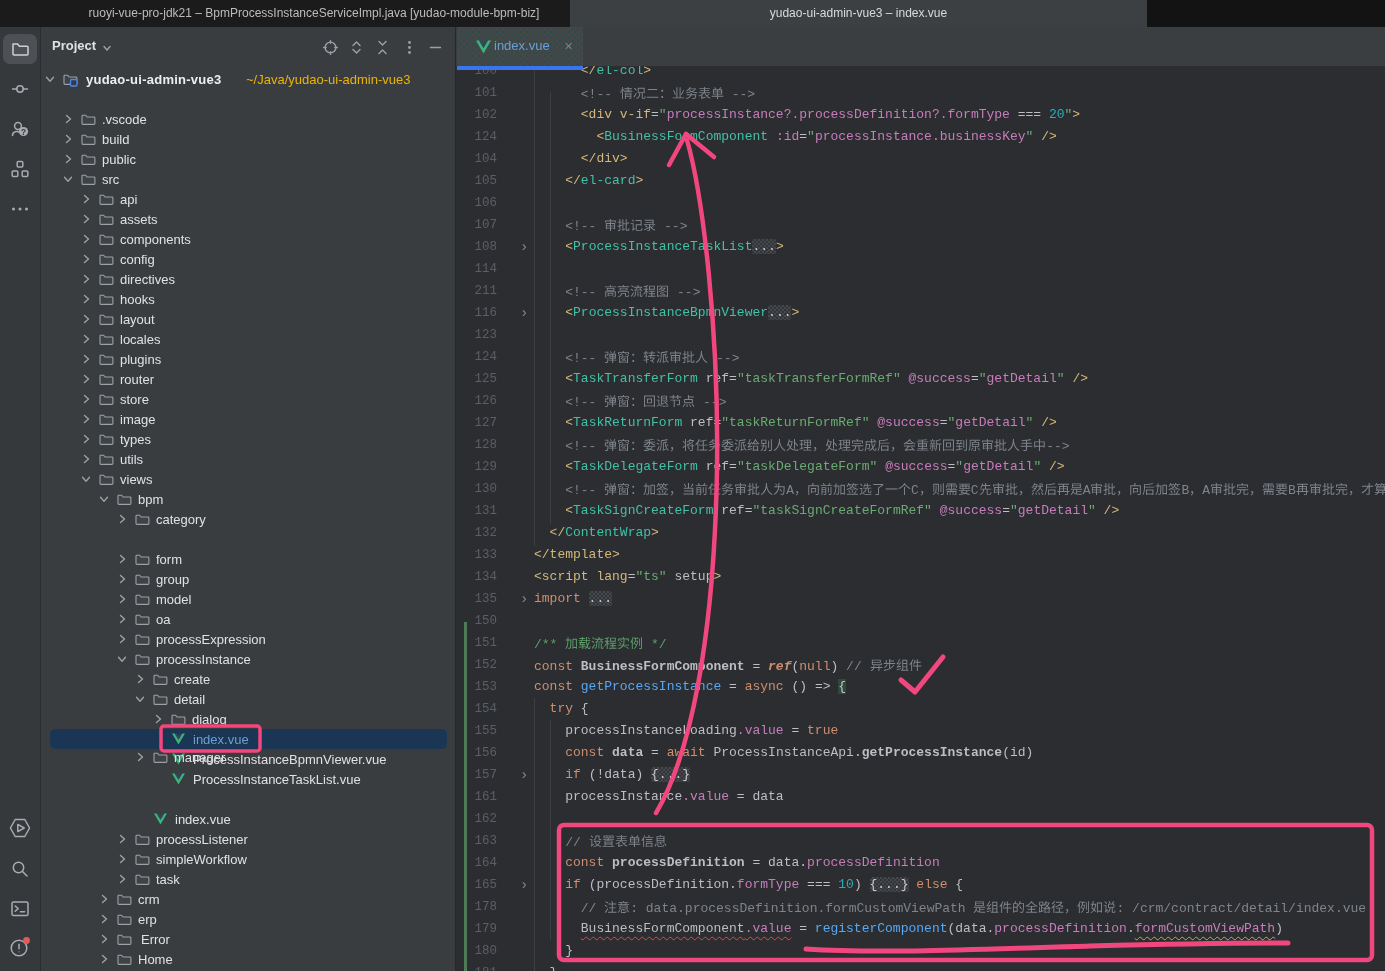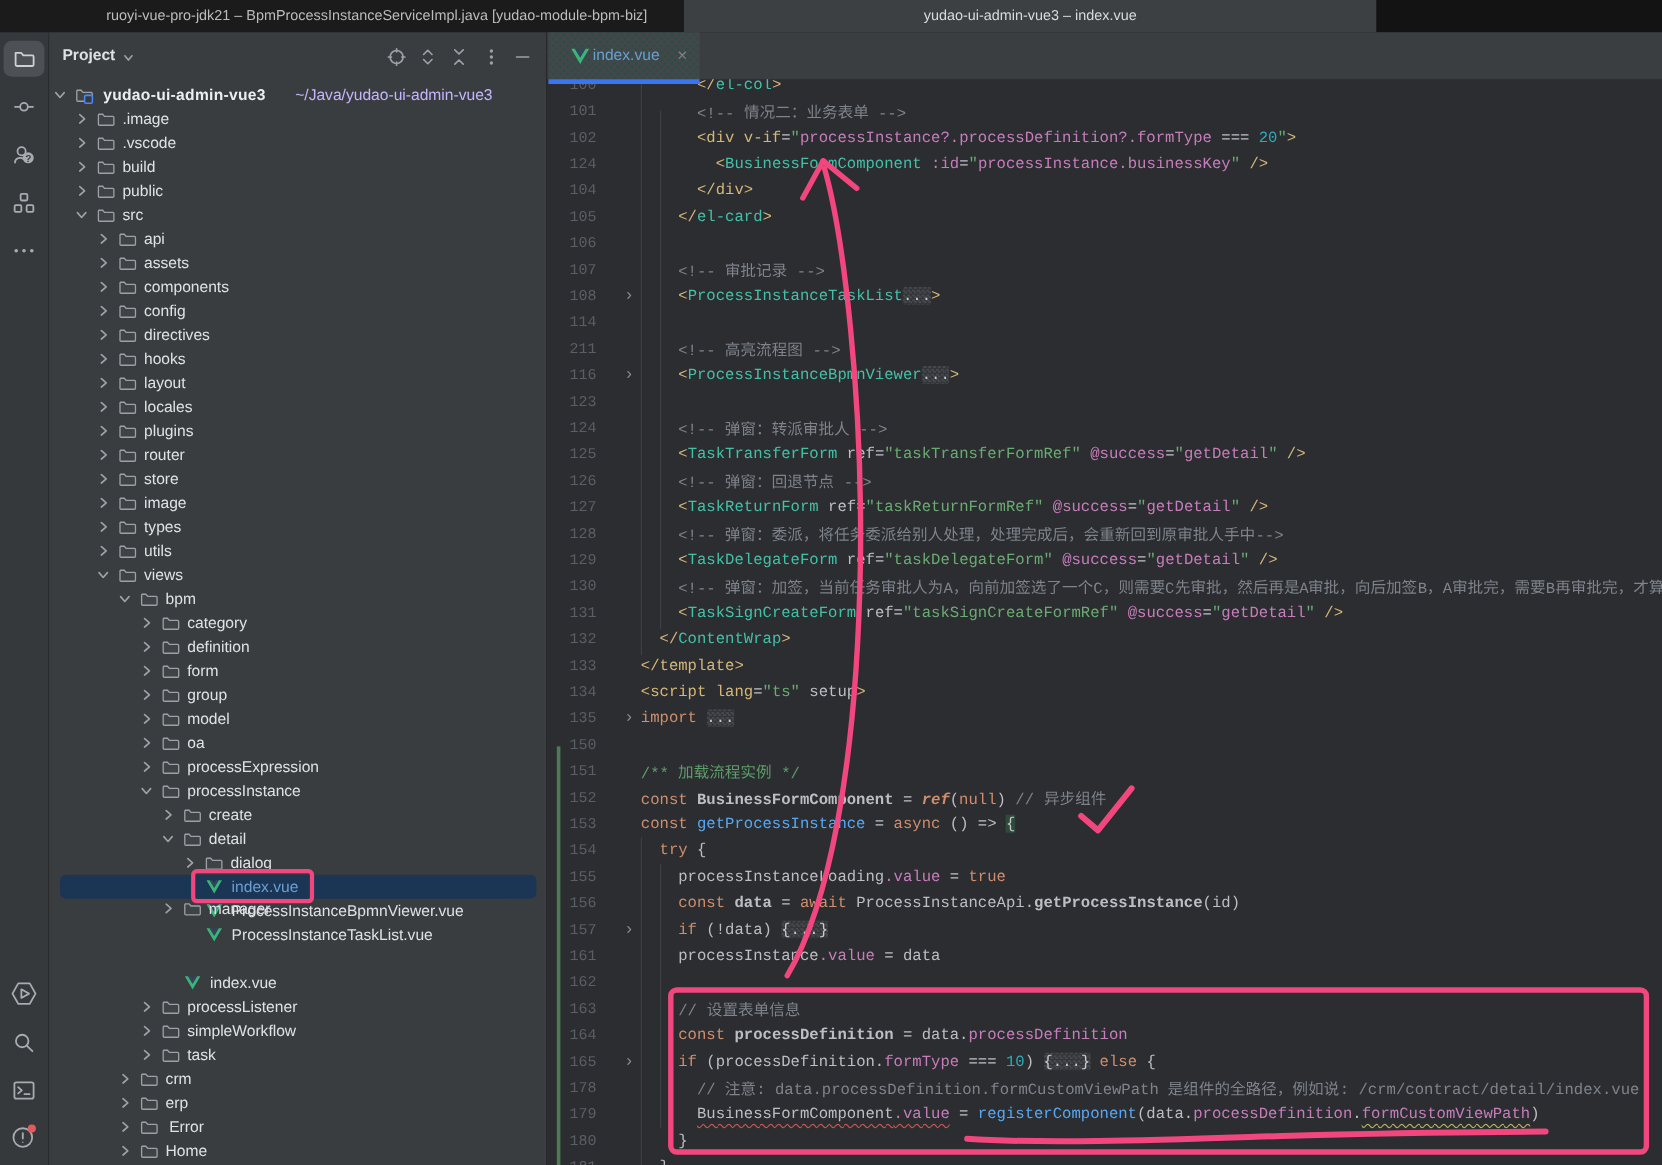--- a/index.html
+++ b/index.html
@@ -16,21 +16,21 @@
 #tree{left:41px;top:27px;width:415px;height:944px;background:#3a3d40;border-right:1px solid #26282a}
 #thead{position:absolute;left:0;top:0;width:100%;height:40px}
 #ptitle{position:absolute;left:11px;top:11px;font-size:13px;font-weight:bold;color:#dfe1e5}
 #pchev{position:absolute;left:59px;top:14px}
 .hic{position:absolute;top:12px}
 .trow{position:absolute;left:0;width:100%;height:20px}
 .tc{position:absolute;top:50%;transform:translateY(-50%);display:flex}
 .tic{display:block}
 .tl{position:absolute;top:50%;transform:translateY(-50%);font-size:13px;color:#dfe1e5;white-space:nowrap}
 .tl.b{font-weight:bold;color:#eceef0;letter-spacing:.25px}
-.tl.gray{color:#c4b5fd}
+.tl.gray{color:#eab308}
 .tl.selblue{color:#6a9fd4}
 .selrow{position:absolute;left:9px;top:0;width:397px;height:20px;background:#1b3655;border-radius:5px}
 
 #edit{left:456px;top:27px;width:929px;height:944px;background:#2b2d30}
 #tabbar{position:absolute;left:0;top:0;width:929px;height:39px;background:#3b3e41}
 #tab{position:absolute;left:1px;top:0;width:126px;height:39px;background:#44474a;background-image:radial-gradient(#2d4c44 1.1px,transparent 1.4px),radial-gradient(#2d4c44 1.1px,transparent 1.4px);background-size:6px 6px;background-position:1px 2px,4px 5px}
 #tabu{position:absolute;left:1px;top:39px;width:126px;height:4px;background:#3b74f1;z-index:5}
 #tabic{position:absolute;left:19px;top:13px}
 #tabt{position:absolute;left:37px;top:11px;font-size:13px;color:#6a9fd4}
 #tabx{position:absolute;left:107px;top:13px;font-size:11px;color:#7d8286}
@@ -239,33 +239,20 @@
         </span>
         <span class="tc" style="left:21px">
           <svg class="tic" width="18" height="16" viewBox="0 0 18 16">
             <path d="M2 4.2 h3.6 l1.5 1.8 h6.9 a.9.9 0 0 1 .9.9 v5.6 a.9.9 0 0 1 -.9.9 H2.9 a.9.9 0 0 1 -.9-.9 V5.1 a.9.9 0 0 1 .9-.9z" fill="#3e4346" stroke="#9da0a6" stroke-width="1.1"></path>
             <rect x="8.5" y="8.5" width="6.5" height="6.5" rx="1.2" fill="#383b3e" stroke="#4a88f7" stroke-width="1.3"></rect>
           </svg>
         </span>
         <span class="tl b" style="left:45px">yudao-ui-admin-vue3</span>
         <span class="tl gray" style="left:205px">~/Java/yudao-ui-admin-vue3</span>
       </div>
-<div class="trow" style="top:62px">
-        <span class="tc" style="left:21px">
-          <svg class="tic" width="12" height="12" viewBox="0 0 12 12">
-            <polyline points="4.5,2.5 8.5,6 4.5,9.5" fill="none" stroke="#9da0a6" stroke-width="1.4" stroke-linecap="round" stroke-linejoin="round"></polyline>
-          </svg>
-        </span>
-        <span class="tc" style="left:39px">
-          <svg class="tic" width="16" height="16" viewBox="0 0 16 16">
-            <path d="M2 4.2 h3.6 l1.5 1.8 h6.9 a.9.9 0 0 1 .9.9 v5.6 a.9.9 0 0 1 -.9.9 H2.9 a.9.9 0 0 1 -.9-.9 V5.1 a.9.9 0 0 1 .9-.9z" fill="#3e4346" stroke="#9da0a6" stroke-width="1.1"></path>
-          </svg>
-        </span>
-        <span class="tl" style="left:61px">.image</span>
-      </div>
 <div class="trow" style="top:82px">
         <span class="tc" style="left:21px">
           <svg class="tic" width="12" height="12" viewBox="0 0 12 12">
             <polyline points="4.5,2.5 8.5,6 4.5,9.5" fill="none" stroke="#9da0a6" stroke-width="1.4" stroke-linecap="round" stroke-linejoin="round"></polyline>
           </svg>
         </span>
         <span class="tc" style="left:39px">
           <svg class="tic" width="16" height="16" viewBox="0 0 16 16">
             <path d="M2 4.2 h3.6 l1.5 1.8 h6.9 a.9.9 0 0 1 .9.9 v5.6 a.9.9 0 0 1 -.9.9 H2.9 a.9.9 0 0 1 -.9-.9 V5.1 a.9.9 0 0 1 .9-.9z" fill="#3e4346" stroke="#9da0a6" stroke-width="1.1"></path>
           </svg>
@@ -524,33 +511,20 @@
           <svg class="tic" width="12" height="12" viewBox="0 0 12 12">
             <polyline points="4.5,2.5 8.5,6 4.5,9.5" fill="none" stroke="#9da0a6" stroke-width="1.4" stroke-linecap="round" stroke-linejoin="round"></polyline>
           </svg>
         </span>
         <span class="tc" style="left:93px">
           <svg class="tic" width="16" height="16" viewBox="0 0 16 16">
             <path d="M2 4.2 h3.6 l1.5 1.8 h6.9 a.9.9 0 0 1 .9.9 v5.6 a.9.9 0 0 1 -.9.9 H2.9 a.9.9 0 0 1 -.9-.9 V5.1 a.9.9 0 0 1 .9-.9z" fill="#3e4346" stroke="#9da0a6" stroke-width="1.1"></path>
           </svg>
         </span>
         <span class="tl" style="left:115px">category</span>
-      </div>
-<div class="trow" style="top:502px">
-        <span class="tc" style="left:75px">
-          <svg class="tic" width="12" height="12" viewBox="0 0 12 12">
-            <polyline points="4.5,2.5 8.5,6 4.5,9.5" fill="none" stroke="#9da0a6" stroke-width="1.4" stroke-linecap="round" stroke-linejoin="round"></polyline>
-          </svg>
-        </span>
-        <span class="tc" style="left:93px">
-          <svg class="tic" width="16" height="16" viewBox="0 0 16 16">
-            <path d="M2 4.2 h3.6 l1.5 1.8 h6.9 a.9.9 0 0 1 .9.9 v5.6 a.9.9 0 0 1 -.9.9 H2.9 a.9.9 0 0 1 -.9-.9 V5.1 a.9.9 0 0 1 .9-.9z" fill="#3e4346" stroke="#9da0a6" stroke-width="1.1"></path>
-          </svg>
-        </span>
-        <span class="tl" style="left:115px">definition</span>
       </div>
 <div class="trow" style="top:522px">
         <span class="tc" style="left:75px">
           <svg class="tic" width="12" height="12" viewBox="0 0 12 12">
             <polyline points="4.5,2.5 8.5,6 4.5,9.5" fill="none" stroke="#9da0a6" stroke-width="1.4" stroke-linecap="round" stroke-linejoin="round"></polyline>
           </svg>
         </span>
         <span class="tc" style="left:93px">
           <svg class="tic" width="16" height="16" viewBox="0 0 16 16">
             <path d="M2 4.2 h3.6 l1.5 1.8 h6.9 a.9.9 0 0 1 .9.9 v5.6 a.9.9 0 0 1 -.9.9 H2.9 a.9.9 0 0 1 -.9-.9 V5.1 a.9.9 0 0 1 .9-.9z" fill="#3e4346" stroke="#9da0a6" stroke-width="1.1"></path>

